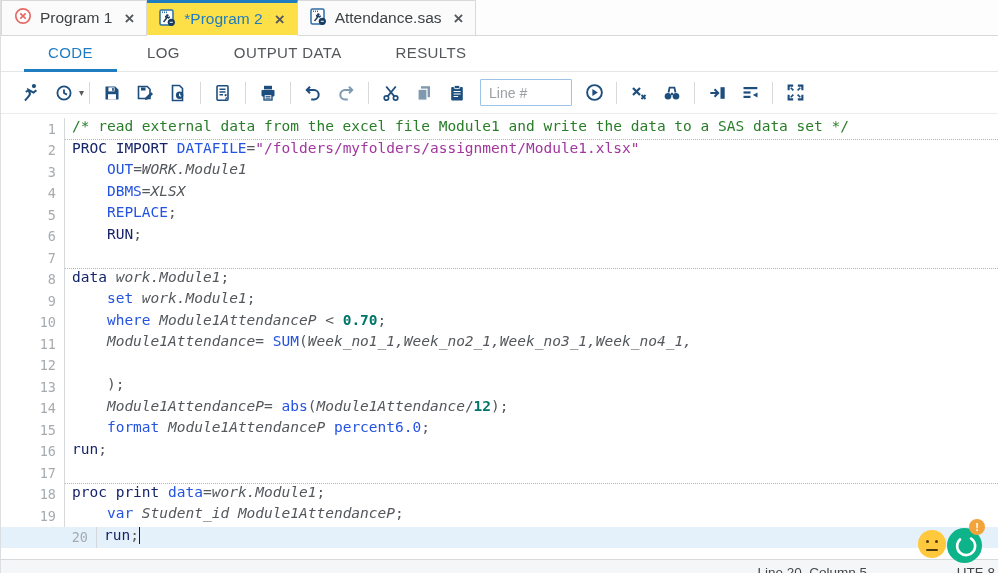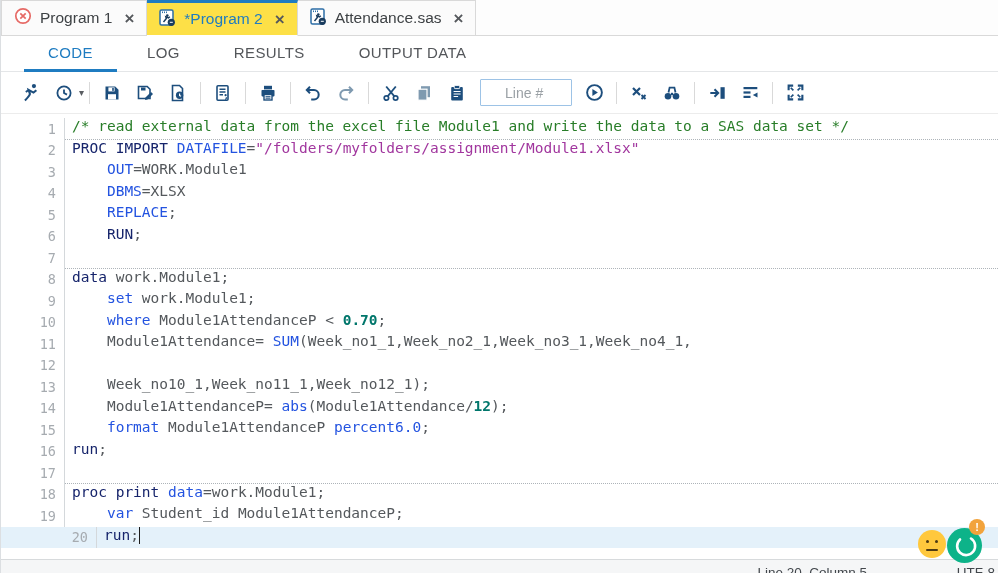--- a/index.html
+++ b/index.html
@@ -28,39 +28,39 @@
 
   
   .toolbar { display:flex; align-items:center; height:42px; padding-left:16px;
     background:#fff; border-bottom:1px solid #ececec; }
   .tbtn { width:28px; height:28px; display:flex; align-items:center; justify-content:center;
     margin-right:5px; border:none; background:transparent; }
   .tbtn svg { display:block; }
   .tsep { width:1px; height:22px; background:#d9d9d9; margin:0 8px 0 3px; }
   .caret-down { font-size:10px; color:#5a5e62; margin-left:-4px; margin-right:2px; }
   .line-input { width:92px; height:27px; border:1.5px solid #9dc3e6; border-radius:1px;
-    font-size:14px; color:#444; padding:0 24px; margin:0 8px 0 4px;
+    font-size:14px; color:#444; padding:0 8px; margin:0 8px 0 4px;
     font-family:"Liberation Sans",sans-serif; }
   .line-input::placeholder { color:#9aa0a5; }
 
   
   .editor { position:absolute; top:115px; left:0; right:0; bottom:0; background:#fff;
     font-family:"DejaVu Sans Mono","Liberation Mono",monospace; padding-top:3px; }
   .row { display:flex; height:21.5px; align-items:center; }
   .row.cur { background:#e4f1fa;padding-left:32px; }
   .ln { width:64px; flex:none; text-align:right; padding-right:8px; align-self:stretch;
     display:flex; align-items:center; justify-content:flex-end;
     font-size:13.5px; color:#a6abb0; border-right:1px solid #d4d8db; }
   .code { flex:1; align-self:stretch; display:flex; align-items:flex-start;
     font-size:14.5px; color:#54585c; padding-left:7px; white-space:pre; }
   .code.sep { border-bottom:1px dotted #aeb4b9; }
   .tk-com { color:#287d28; }
   .tk-kw2 { color:#16246b; font-weight:400; }
   .tk-kw  { color:#2353e0; }
-  .tk-id  { color:#54585c; }
+  .tk-id  { color:#54585c;font-style:italic; }
   .tk-op  { color:#54585c; }
   .tk-str { color:#a1369e; }
   .tk-num { color:#00766b; font-weight:700; }
   .caret { display:inline-block; width:0; height:17px; border-left:1.6px solid #1a1a1a; }
 
   
   .statusbar { position:absolute; left:0; top:559px; width:998px; height:34px;
     background:#f5f6f7; border-top:1px solid #d7dadc; font-size:13.5px; color:#42474c; }
   .statusbar .pos { position:absolute; right:132px; top:5px; }
   .statusbar .enc { position:absolute; right:4px; top:5px; }
@@ -123,22 +123,22 @@
       </span>
       <span>Attendance.sas</span>
       <span class="close">×</span>
     </div>
     <div class="tabfill"></div>
   </div>
 
   <div class="subtabs">
     <div class="subtab active">CODE</div>
     <div class="subtab">LOG</div>
+    <div class="subtab">OUTPUT DATA</div>
     <div class="subtab">RESULTS</div>
-    <div class="subtab">OUTPUT DATA</div>
   </div>
 
   <div class="toolbar">
     <button class="tbtn">
       <svg width="19" height="19" viewBox="0 0 18 18">
           <circle cx="11.3" cy="2.9" r="2" fill="#1d4e7d"></circle>
           <path d="M2.8 16.5 C5.2 14.2 6.8 12.6 7.5 10.4 L6.3 6.6 L10.9 9.1 L13.6 6.9" stroke="#1d4e7d" stroke-width="2" fill="none"></path>
           <path d="M6.3 6.6 L3.6 8.6" stroke="#1d4e7d" stroke-width="1.8" fill="none"></path>
         </svg>
     </button>
@@ -317,21 +317,21 @@
         <div class="row">
           <div class="ln">11</div>
           <div class="code"><span class="tk-op">    </span><span class="tk-id">Module1Attendance</span><span class="tk-op">= </span><span class="tk-kw">SUM</span><span class="tk-op">(</span><span class="tk-id">Week_no1_1,Week_no2_1,Week_no3_1,Week_no4_1,</span></div>
         </div>
         <div class="row">
           <div class="ln">12</div>
           <div class="code"><span class="tk-op">    </span></div>
         </div>
         <div class="row">
           <div class="ln">13</div>
-          <div class="code"><span class="tk-op">    </span><span class="tk-id">Week_no10_1,Week_no11_1,Week_no12_1</span><span class="tk-op">);</span></div>
+          <div class="code"><span class="tk-op">    </span><span class="tk-op">);</span></div>
         </div>
         <div class="row">
           <div class="ln">14</div>
           <div class="code"><span class="tk-op">    </span><span class="tk-id">Module1AttendanceP</span><span class="tk-op">= </span><span class="tk-kw">abs</span><span class="tk-op">(</span><span class="tk-id">Module1Attendance</span><span class="tk-op">/</span><span class="tk-num">12</span><span class="tk-op">);</span></div>
         </div>
         <div class="row">
           <div class="ln">15</div>
           <div class="code"><span class="tk-op">    </span><span class="tk-kw">format</span><span class="tk-op"> </span><span class="tk-id">Module1AttendanceP</span><span class="tk-op"> </span><span class="tk-kw">percent6.0</span><span class="tk-op">;</span></div>
         </div>
         <div class="row">

